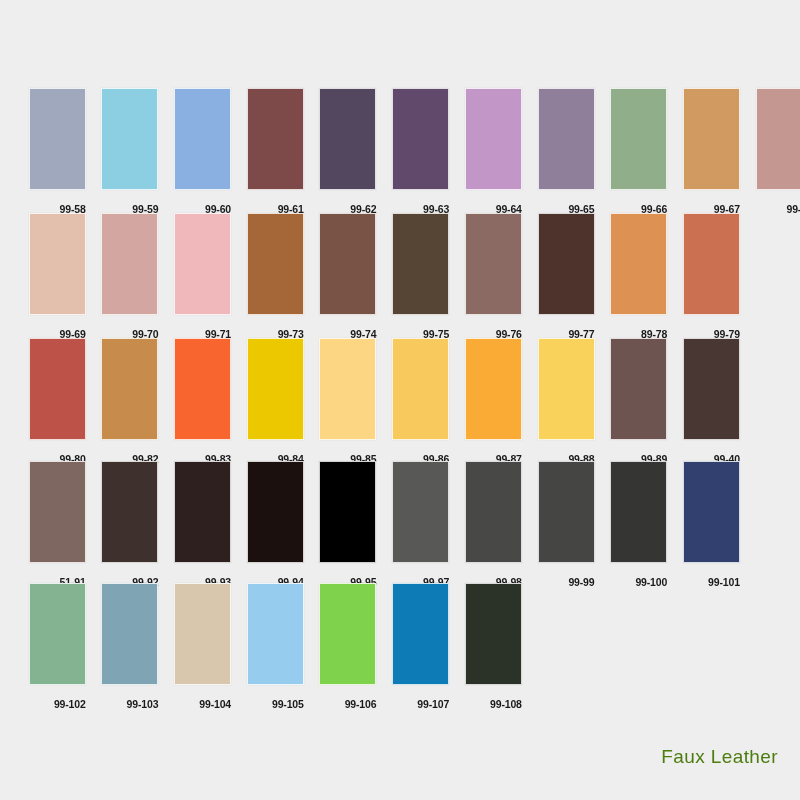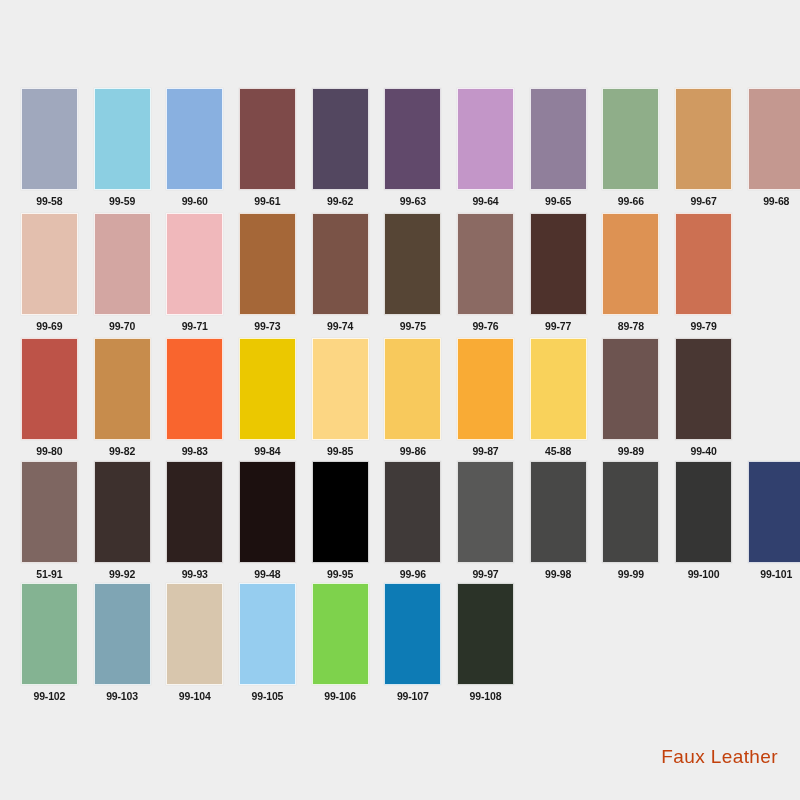--- a/index.html
+++ b/index.html
@@ -27,21 +27,22 @@
     width: 800px;
     height: 125px;
     display: flex;
     flex-direction: row;
     align-items: flex-start;
   }
   .swatch-cell {
     width: 72.7px;
     display: flex;
     flex-direction: column;
-    align-items: center;
+    align-items: flex-end;
+    gap: 8px;
   }
   .chip {
     width: 57px;
     height: 102px;
     box-sizing: border-box;
     border: 1px solid rgba(255,255,255,0.82);
     box-shadow: 0 0 0 0.5px rgba(0,0,0,0.04);
   }
   .chip-label {
     margin-top: 5px;
@@ -51,21 +52,21 @@
     letter-spacing: -0.15px;
     line-height: 12px;
     white-space: nowrap;
     font-family: "Liberation Sans", sans-serif;
   }
   #collection-title {
     position: absolute;
     right: 22px;
     bottom: 32px;
     font-size: 19px;
-    color: #c2410c;
+    color: #4d7c0f;
     font-family: "Liberation Sans", sans-serif;
     letter-spacing: 0.4px;
     white-space: nowrap;
   }
 </style>
 </head>
 <body>
 
 <div id="chart">
     <div class="swatch-row" style="top: 88px; padding-left: 13px;">
@@ -180,21 +181,21 @@
       <div class="swatch-cell">
         <div class="chip" style="background: rgb(248, 201, 92);"></div>
         <div class="chip-label">99-86</div>
       </div>
       <div class="swatch-cell">
         <div class="chip" style="background: rgb(249, 171, 53);"></div>
         <div class="chip-label">99-87</div>
       </div>
       <div class="swatch-cell">
         <div class="chip" style="background: rgb(249, 210, 91);"></div>
-        <div class="chip-label">45-88</div>
+        <div class="chip-label">99-88</div>
       </div>
       <div class="swatch-cell">
         <div class="chip" style="background: rgb(109, 84, 80);"></div>
         <div class="chip-label">99-89</div>
       </div>
       <div class="swatch-cell">
         <div class="chip" style="background: rgb(73, 55, 51);"></div>
         <div class="chip-label">99-40</div>
       </div>
     </div>
@@ -206,29 +207,25 @@
       <div class="swatch-cell">
         <div class="chip" style="background: rgb(61, 48, 45);"></div>
         <div class="chip-label">99-92</div>
       </div>
       <div class="swatch-cell">
         <div class="chip" style="background: rgb(46, 32, 30);"></div>
         <div class="chip-label">99-93</div>
       </div>
       <div class="swatch-cell">
         <div class="chip" style="background: rgb(28, 16, 15);"></div>
-        <div class="chip-label">99-48</div>
+        <div class="chip-label">99-94</div>
       </div>
       <div class="swatch-cell">
         <div class="chip" style="background: rgb(0, 0, 0);"></div>
         <div class="chip-label">99-95</div>
-      </div>
-      <div class="swatch-cell">
-        <div class="chip" style="background: rgb(64, 58, 57);"></div>
-        <div class="chip-label">99-96</div>
       </div>
       <div class="swatch-cell">
         <div class="chip" style="background: rgb(88, 88, 87);"></div>
         <div class="chip-label">99-97</div>
       </div>
       <div class="swatch-cell">
         <div class="chip" style="background: rgb(72, 72, 71);"></div>
         <div class="chip-label">99-98</div>
       </div>
       <div class="swatch-cell">

